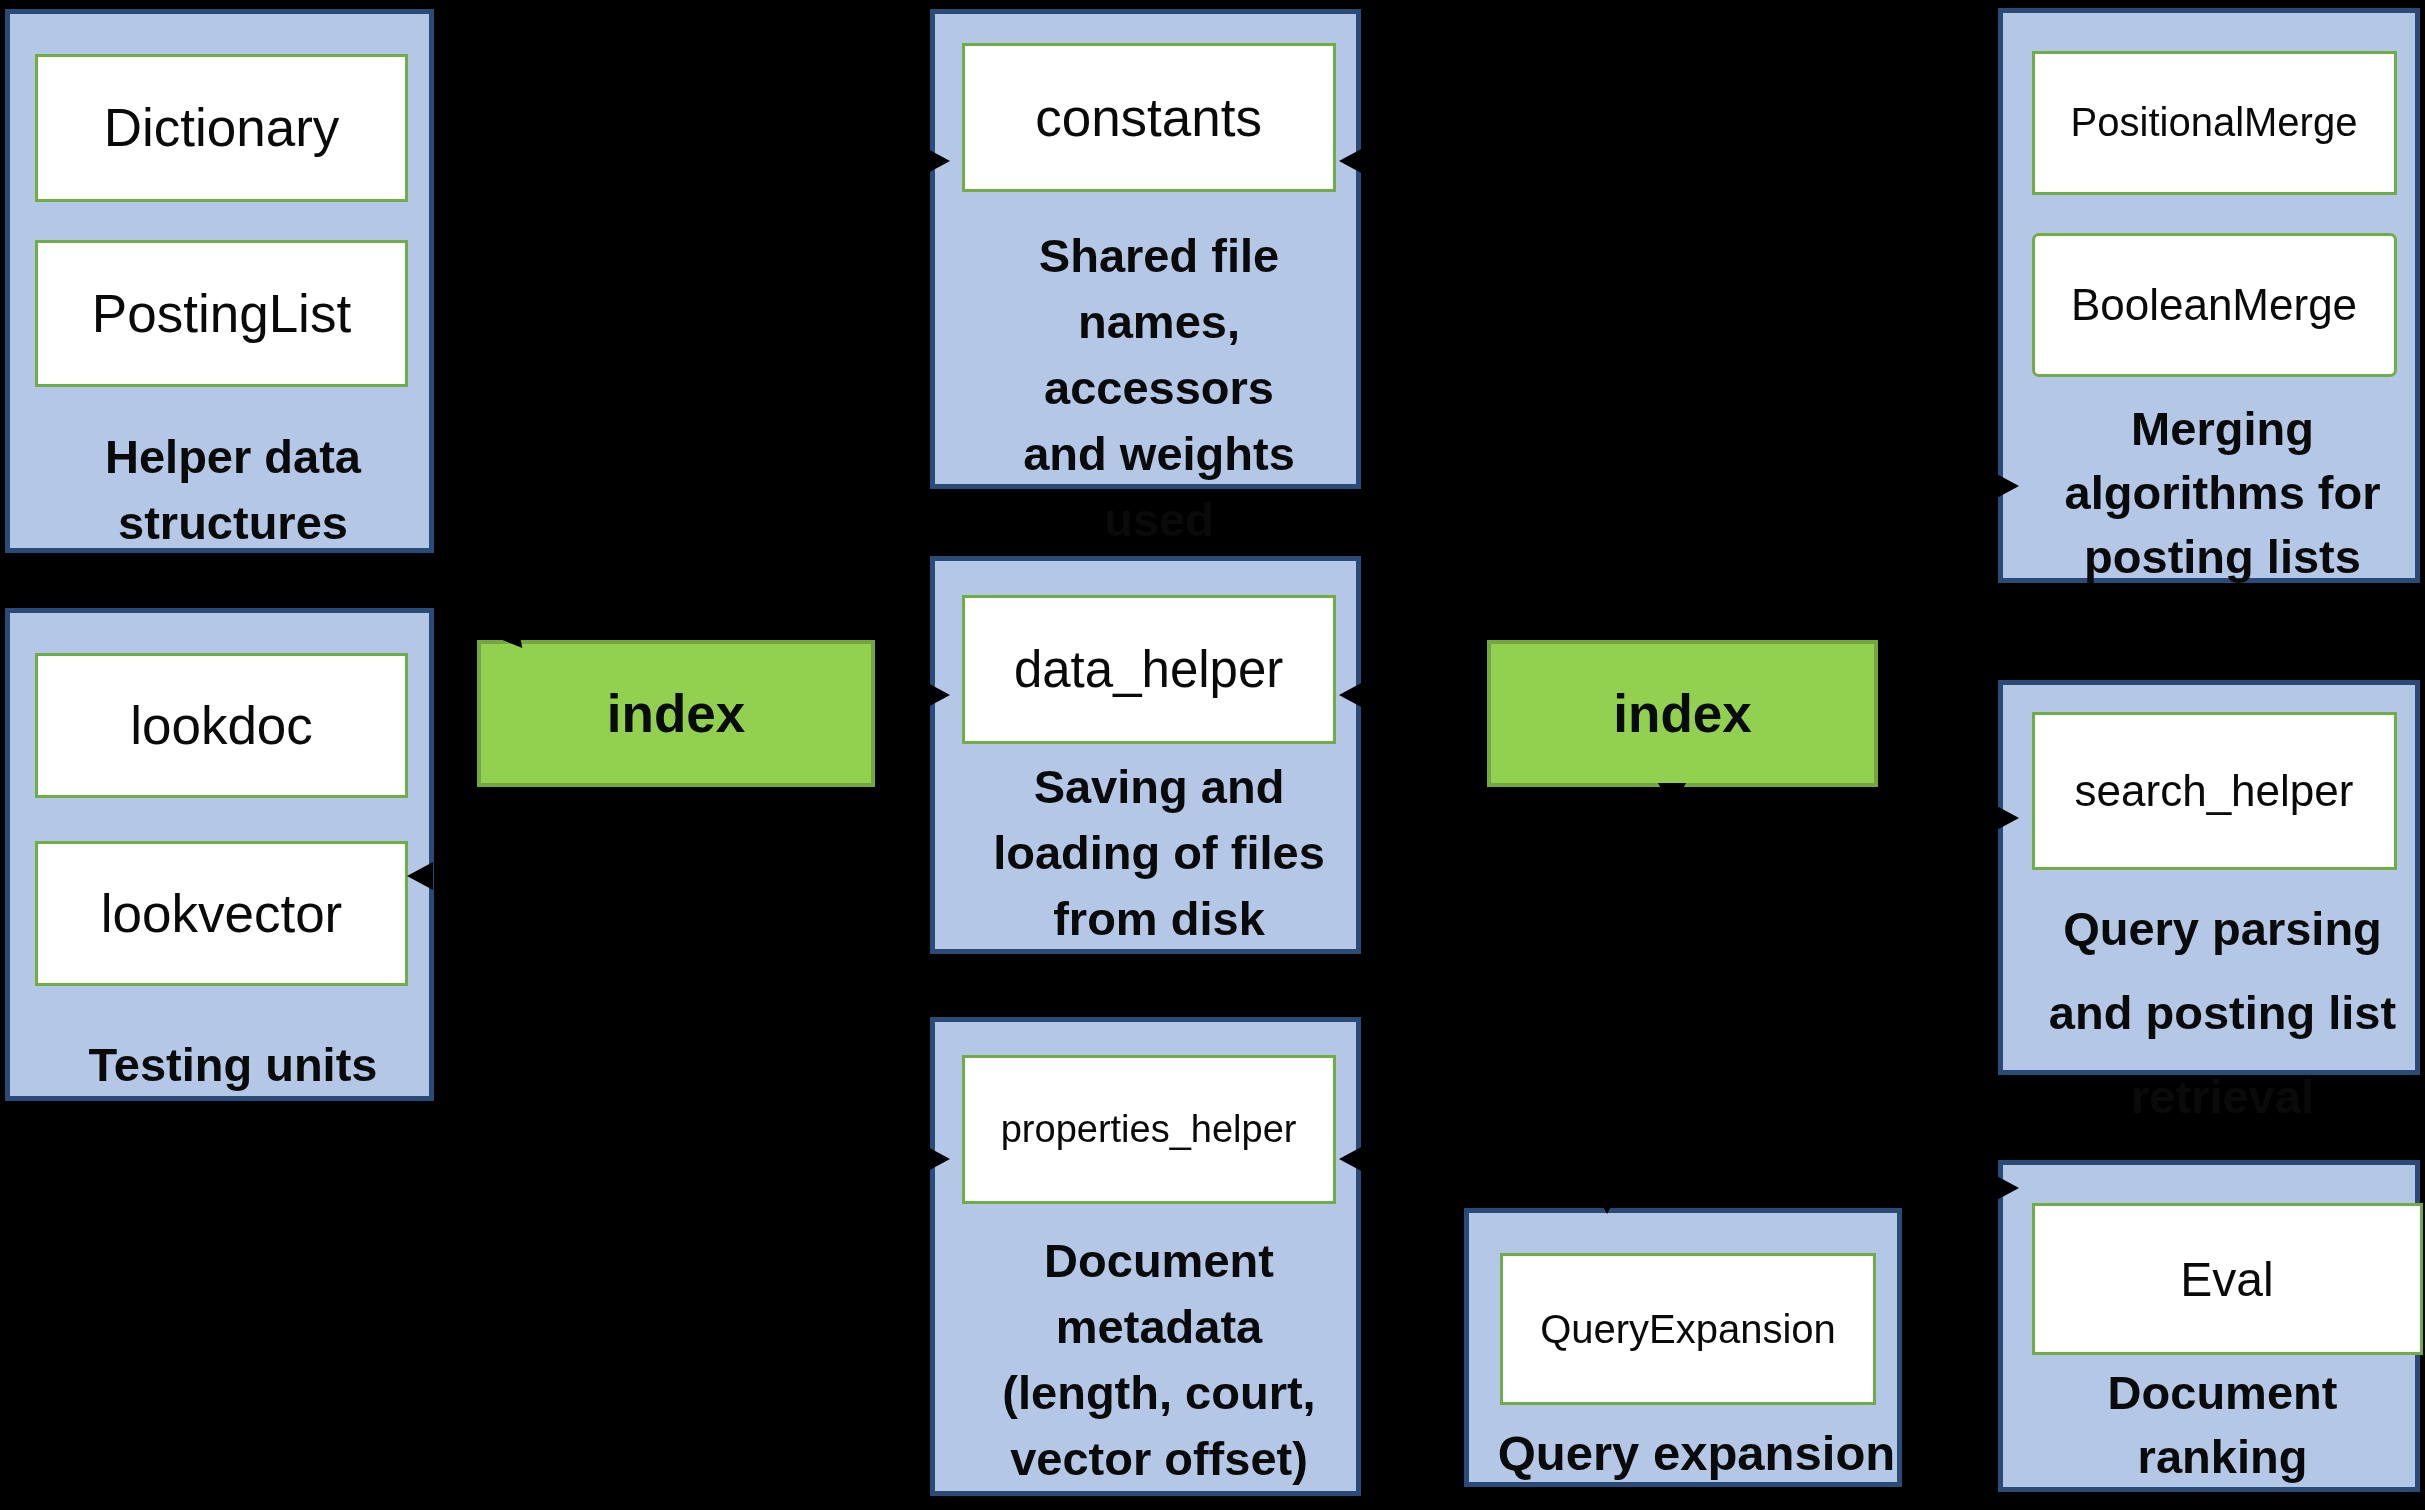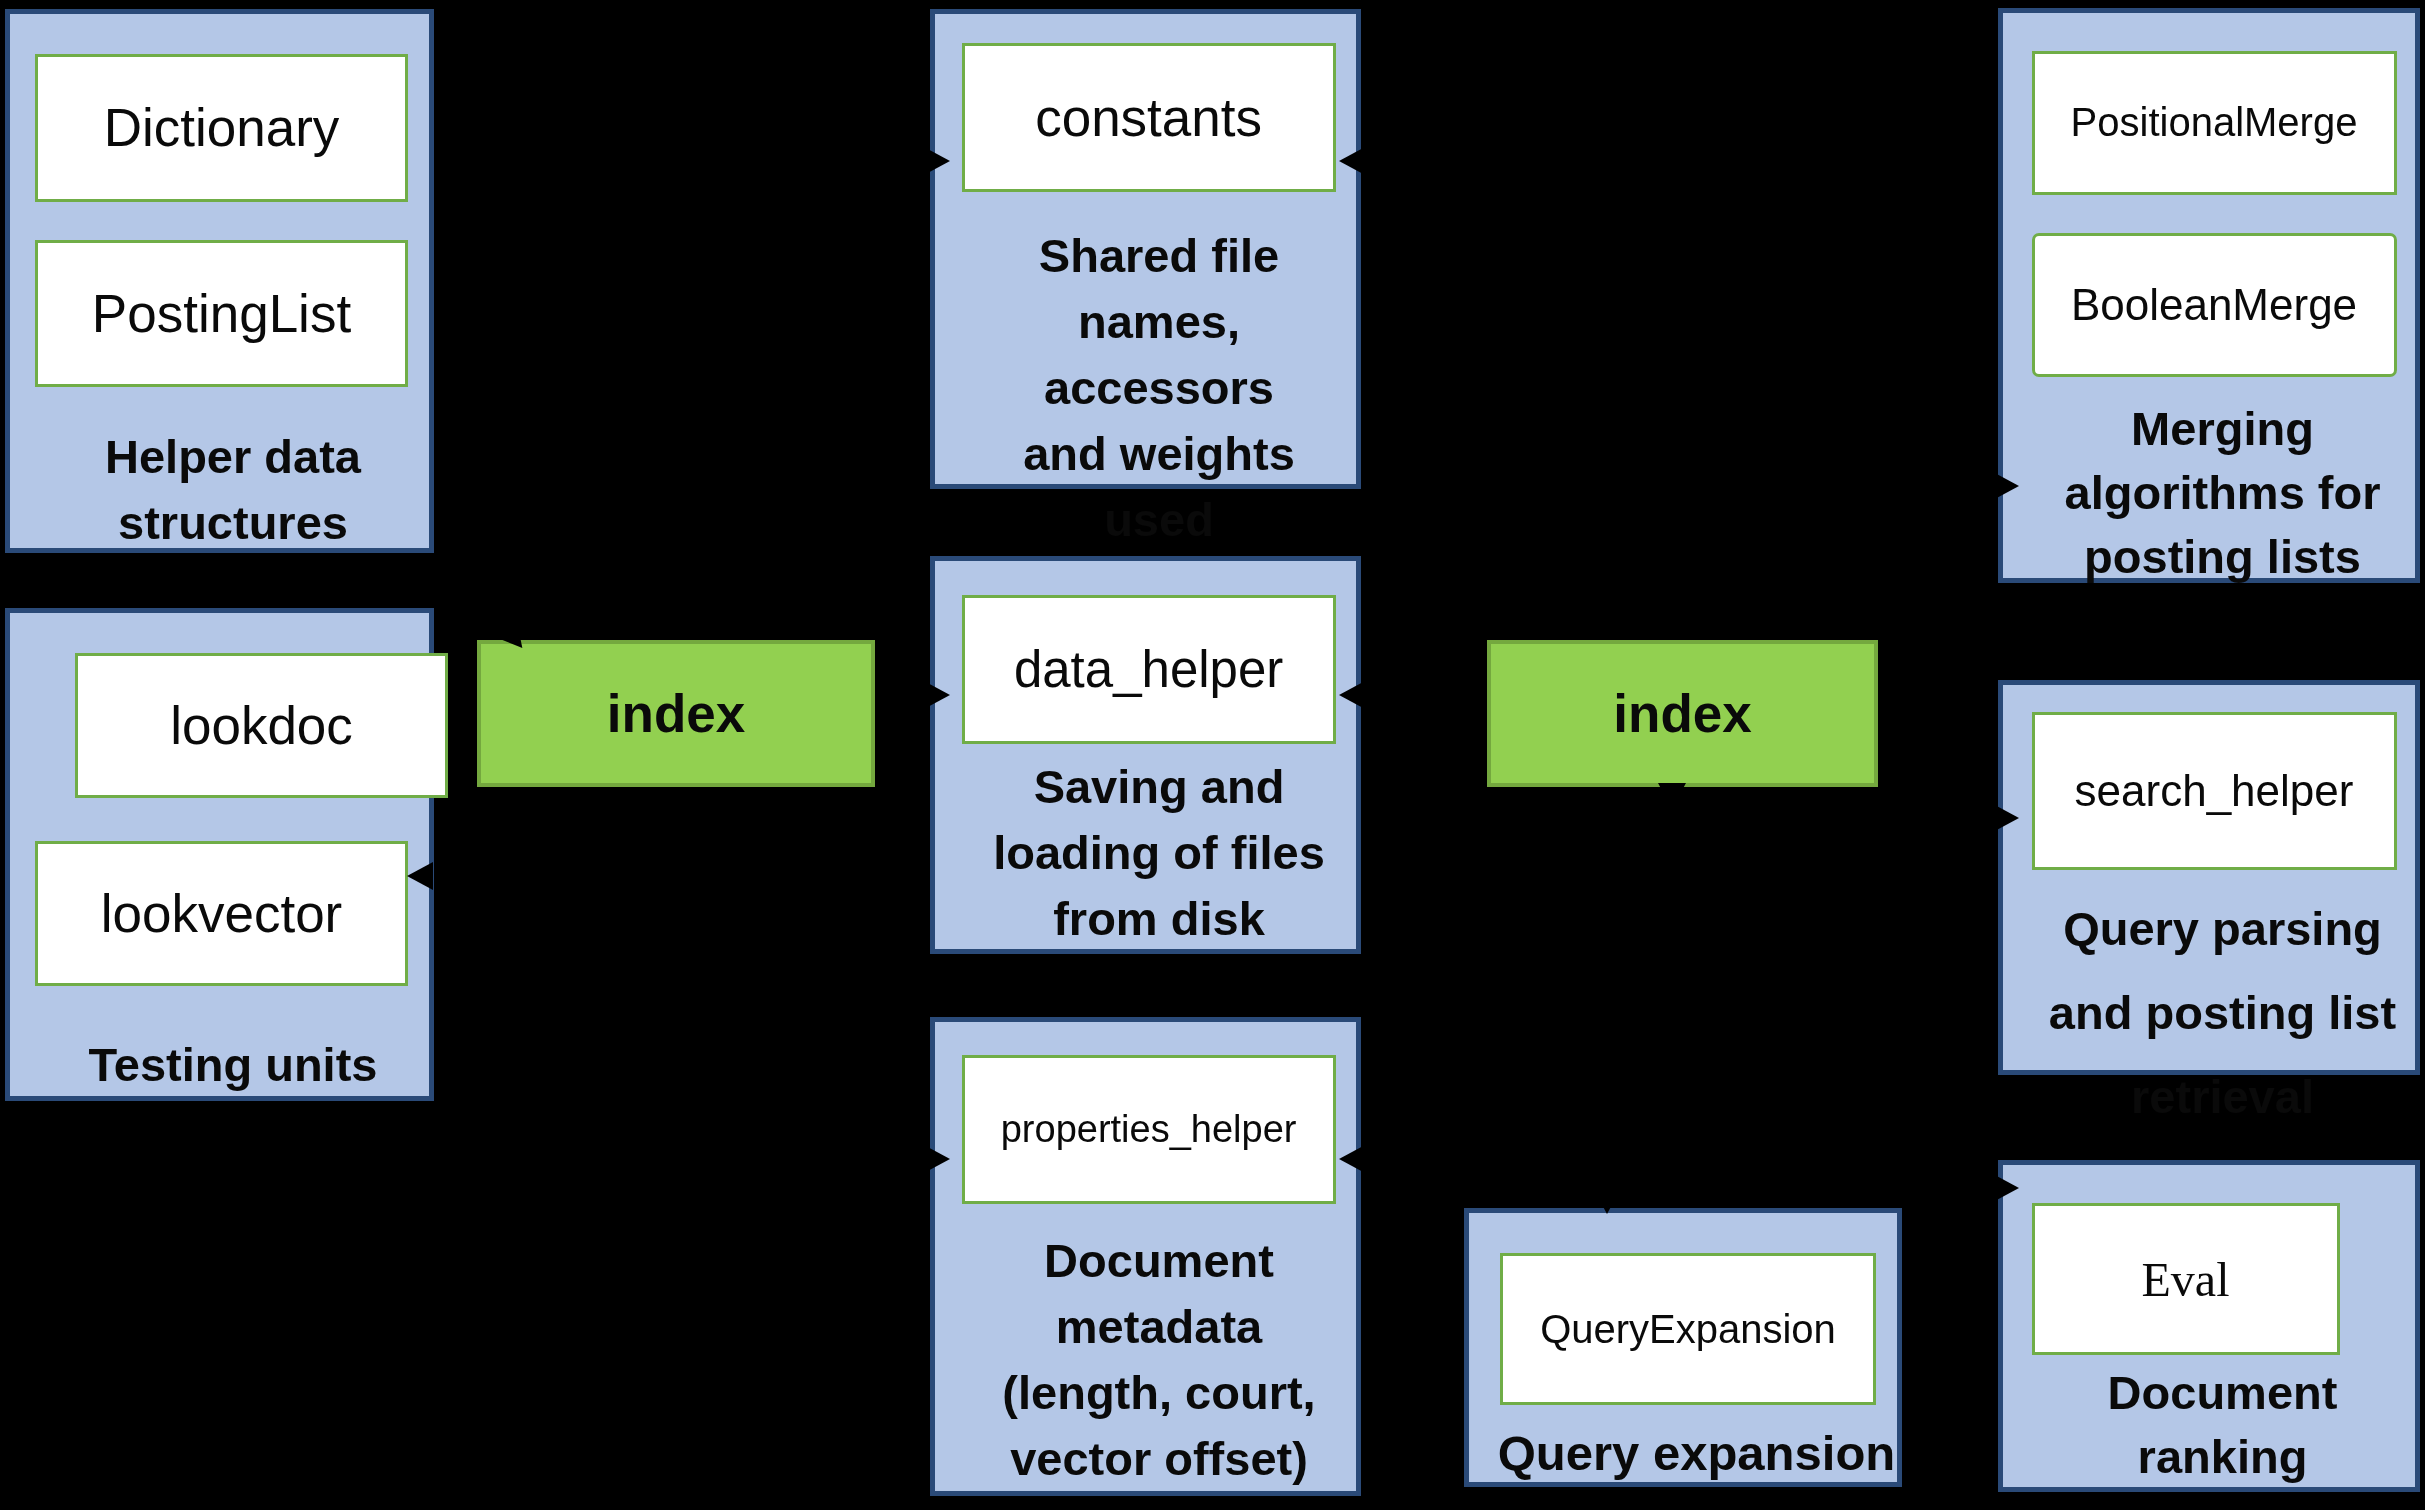--- a/index.html
+++ b/index.html
@@ -60,21 +60,21 @@
 <div class="canvas">
 
   <section class="module" style="left:5px;top:8.9px;width:429px;height:544px;">
     <div class="unit f84" style="left:25px;top:40px;width:373px;height:148px;">Dictionary</div>
     <div class="unit f84" style="left:25px;top:226px;width:373px;height:147px;">PostingList</div>
     <div class="caption" style="top:410px;">Helper data
 structures</div>
   </section>
 
   <section class="module" style="left:5px;top:608px;width:429px;height:493px;">
-    <div class="unit f84" style="left:25px;top:40px;width:373px;height:145px;margin-left:40px;">lookdoc</div>
+    <div class="unit f84" style="left:25px;top:40px;width:373px;height:145px;">lookdoc</div>
     <div class="unit f84" style="left:25px;top:228px;width:373px;height:145px;">lookvector</div>
     <div class="caption" style="top:419px;">Testing units</div>
   </section>
 
   <div class="package" style="left:477px;top:640px;width:398px;height:147px;">index</div>
 
   <section class="module" style="left:930px;top:8.9px;width:431px;height:480px;">
     <div class="unit f84" style="left:26.6px;top:29px;width:374px;height:149px;">constants</div>
     <div class="caption" style="top:209px;">Shared file
 names, accessors
@@ -113,21 +113,21 @@
   </section>
 
   <section class="module" style="left:1998px;top:680px;width:422px;height:395px;">
     <div class="unit f70" style="left:28.5px;top:27px;width:365px;height:158px;">search_helper</div>
     <div class="caption" style="top:202px;line-height:84px;">Query parsing
 and posting list
 retrieval</div>
   </section>
 
   <section class="module" style="left:1998px;top:1160px;width:422px;height:332px;">
-    <div class="unit f76" style="left:28.5px;top:38px;width:308px;height:152px;font-family:Liberation Serif, serif;">Eval</div>
+    <div class="unit f76" style="left:28.5px;top:38px;width:391px;height:152px;">Eval</div>
     <div class="caption" style="top:196px;line-height:64px;">Document
 ranking</div>
   </section>
 
   <div class="ah ah-r" style="left:924px;top:147px;"></div>
   <div class="ah ah-l" style="left:1339px;top:147px;"></div>
   <div class="ah ah-r" style="left:924px;top:681px;"></div>
   <div class="ah ah-l" style="left:1339px;top:681px;"></div>
   <div class="ah ah-r" style="left:924px;top:1145px;"></div>
   <div class="ah ah-l" style="left:1339px;top:1145px;"></div>

